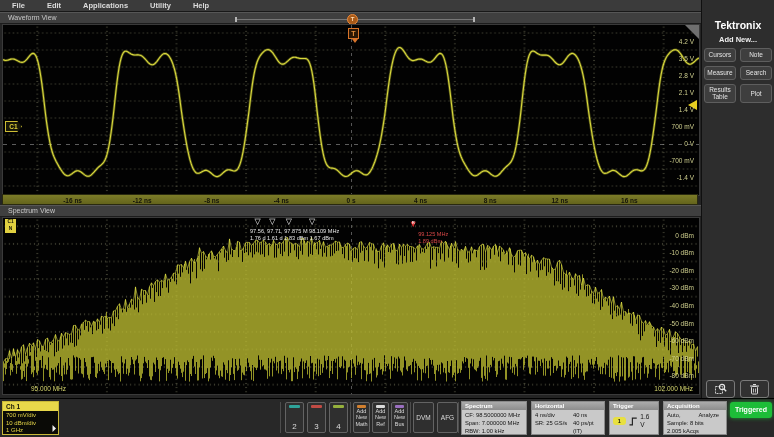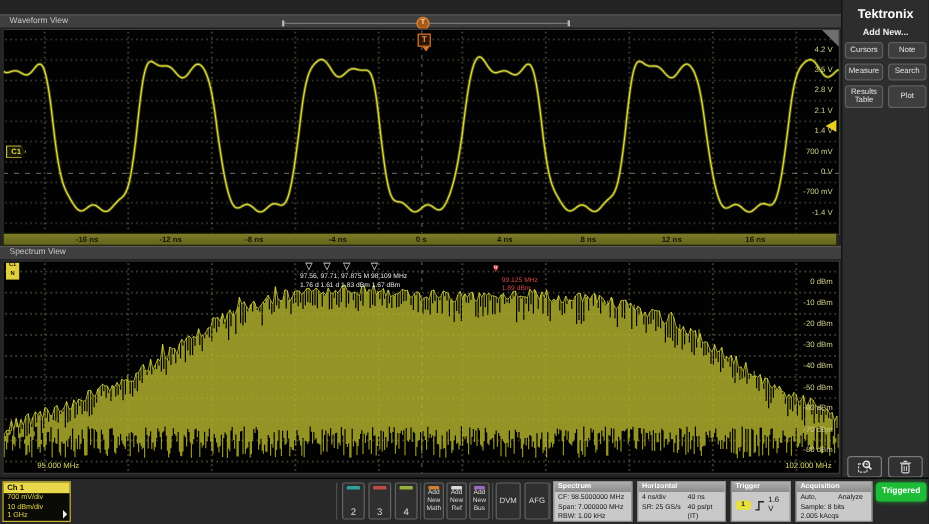--- a/index.html
+++ b/index.html
@@ -71,21 +71,21 @@
     color:#151508;font-size:4.8px;font-weight:bold;text-align:center;line-height:1.4;}
   .fl{position:absolute;bottom:2px;font-size:6.5px;color:#d8d870;}
   .peakmk{position:absolute;top:0;color:#f0f0f0;font-size:8px;line-height:8px;transform:translateX(-50%);}
   .peaktext{position:absolute;left:247px;top:10px;color:#e8e8e8;font-size:5.6px;line-height:7px;white-space:nowrap;}
   .refmk{position:absolute;top:2px;color:#d82f2f;font-size:9px;line-height:9px;transform:translateX(-50%);}
   .refR{position:absolute;top:3px;color:#ffd8d8;font-size:4.2px;line-height:4px;transform:translateX(-50%);font-weight:bold;}
   .reftext{position:absolute;top:13px;color:#d84848;font-size:5.6px;line-height:7px;white-space:nowrap;}
 
   
   .sidebar{position:absolute;left:701px;top:0;width:73px;height:398px;background:#2d2d2d;border-left:1px solid #101010;box-sizing:border-box;}
-  .logo{margin-top:6px;text-align:center;color:#ffffff;font-weight:bold;font-size:10.5px;letter-spacing:0;}
+  .logo{margin-top:19px;text-align:center;color:#ffffff;font-weight:bold;font-size:10.5px;letter-spacing:0;}
   .addnew{margin:4px 0 4px;text-align:center;color:#efefef;font-weight:bold;font-size:7.5px;}
   .btngrid{display:grid;grid-template-columns:32px 32px;gap:4px 4px;justify-content:center;}
   .sbtn{background:#3e3e3e;border:1px solid #5e5e5e;border-radius:3px;color:#e4e4e4;
     font-size:6.5px;line-height:1.15;text-align:center;min-height:14px;display:flex;
     align-items:center;justify-content:center;padding:1px 1px;box-sizing:border-box;cursor:default;}
   .sidetools{position:absolute;left:701px;top:380px;width:73px;display:flex;justify-content:space-evenly;}
   .tool{width:27px;height:16px;border:1px solid #7a7a7a;border-radius:3px;background:#313131;
     display:flex;align-items:center;justify-content:center;}
 
   
@@ -107,20 +107,27 @@
   .trigsrc{width:13px;height:8px;border-radius:3px;background:#e8e040;color:#151508;font-size:5.5px;
     font-weight:bold;text-align:center;line-height:8px;}
   .triggered{position:absolute;left:730px;top:3px;width:42px;height:16px;background:#1dbd38;border-radius:3px;
     color:#fff;font-size:7px;font-weight:bold;text-align:center;line-height:16px;box-shadow:0 0 4px rgba(29,189,56,.8);cursor:default;}
 </style>
 </head>
 <body>
 
 <div id="app">
 
+  <div class="menubar">
+      <span class="menu-item">File</span>
+      <span class="menu-item">Edit</span>
+      <span class="menu-item">Applications</span>
+      <span class="menu-item">Utility</span>
+      <span class="menu-item">Help</span>
+    </div>
 
   <div class="strip" id="wfstrip">
     <span>Waveform View</span>
     <div class="ovtrack"></div>
     <div class="ovt">T</div>
   </div>
 
   <div class="plot" id="wfplot">
     <div class="grid"></div>
     <div class="hdash0"></div>

